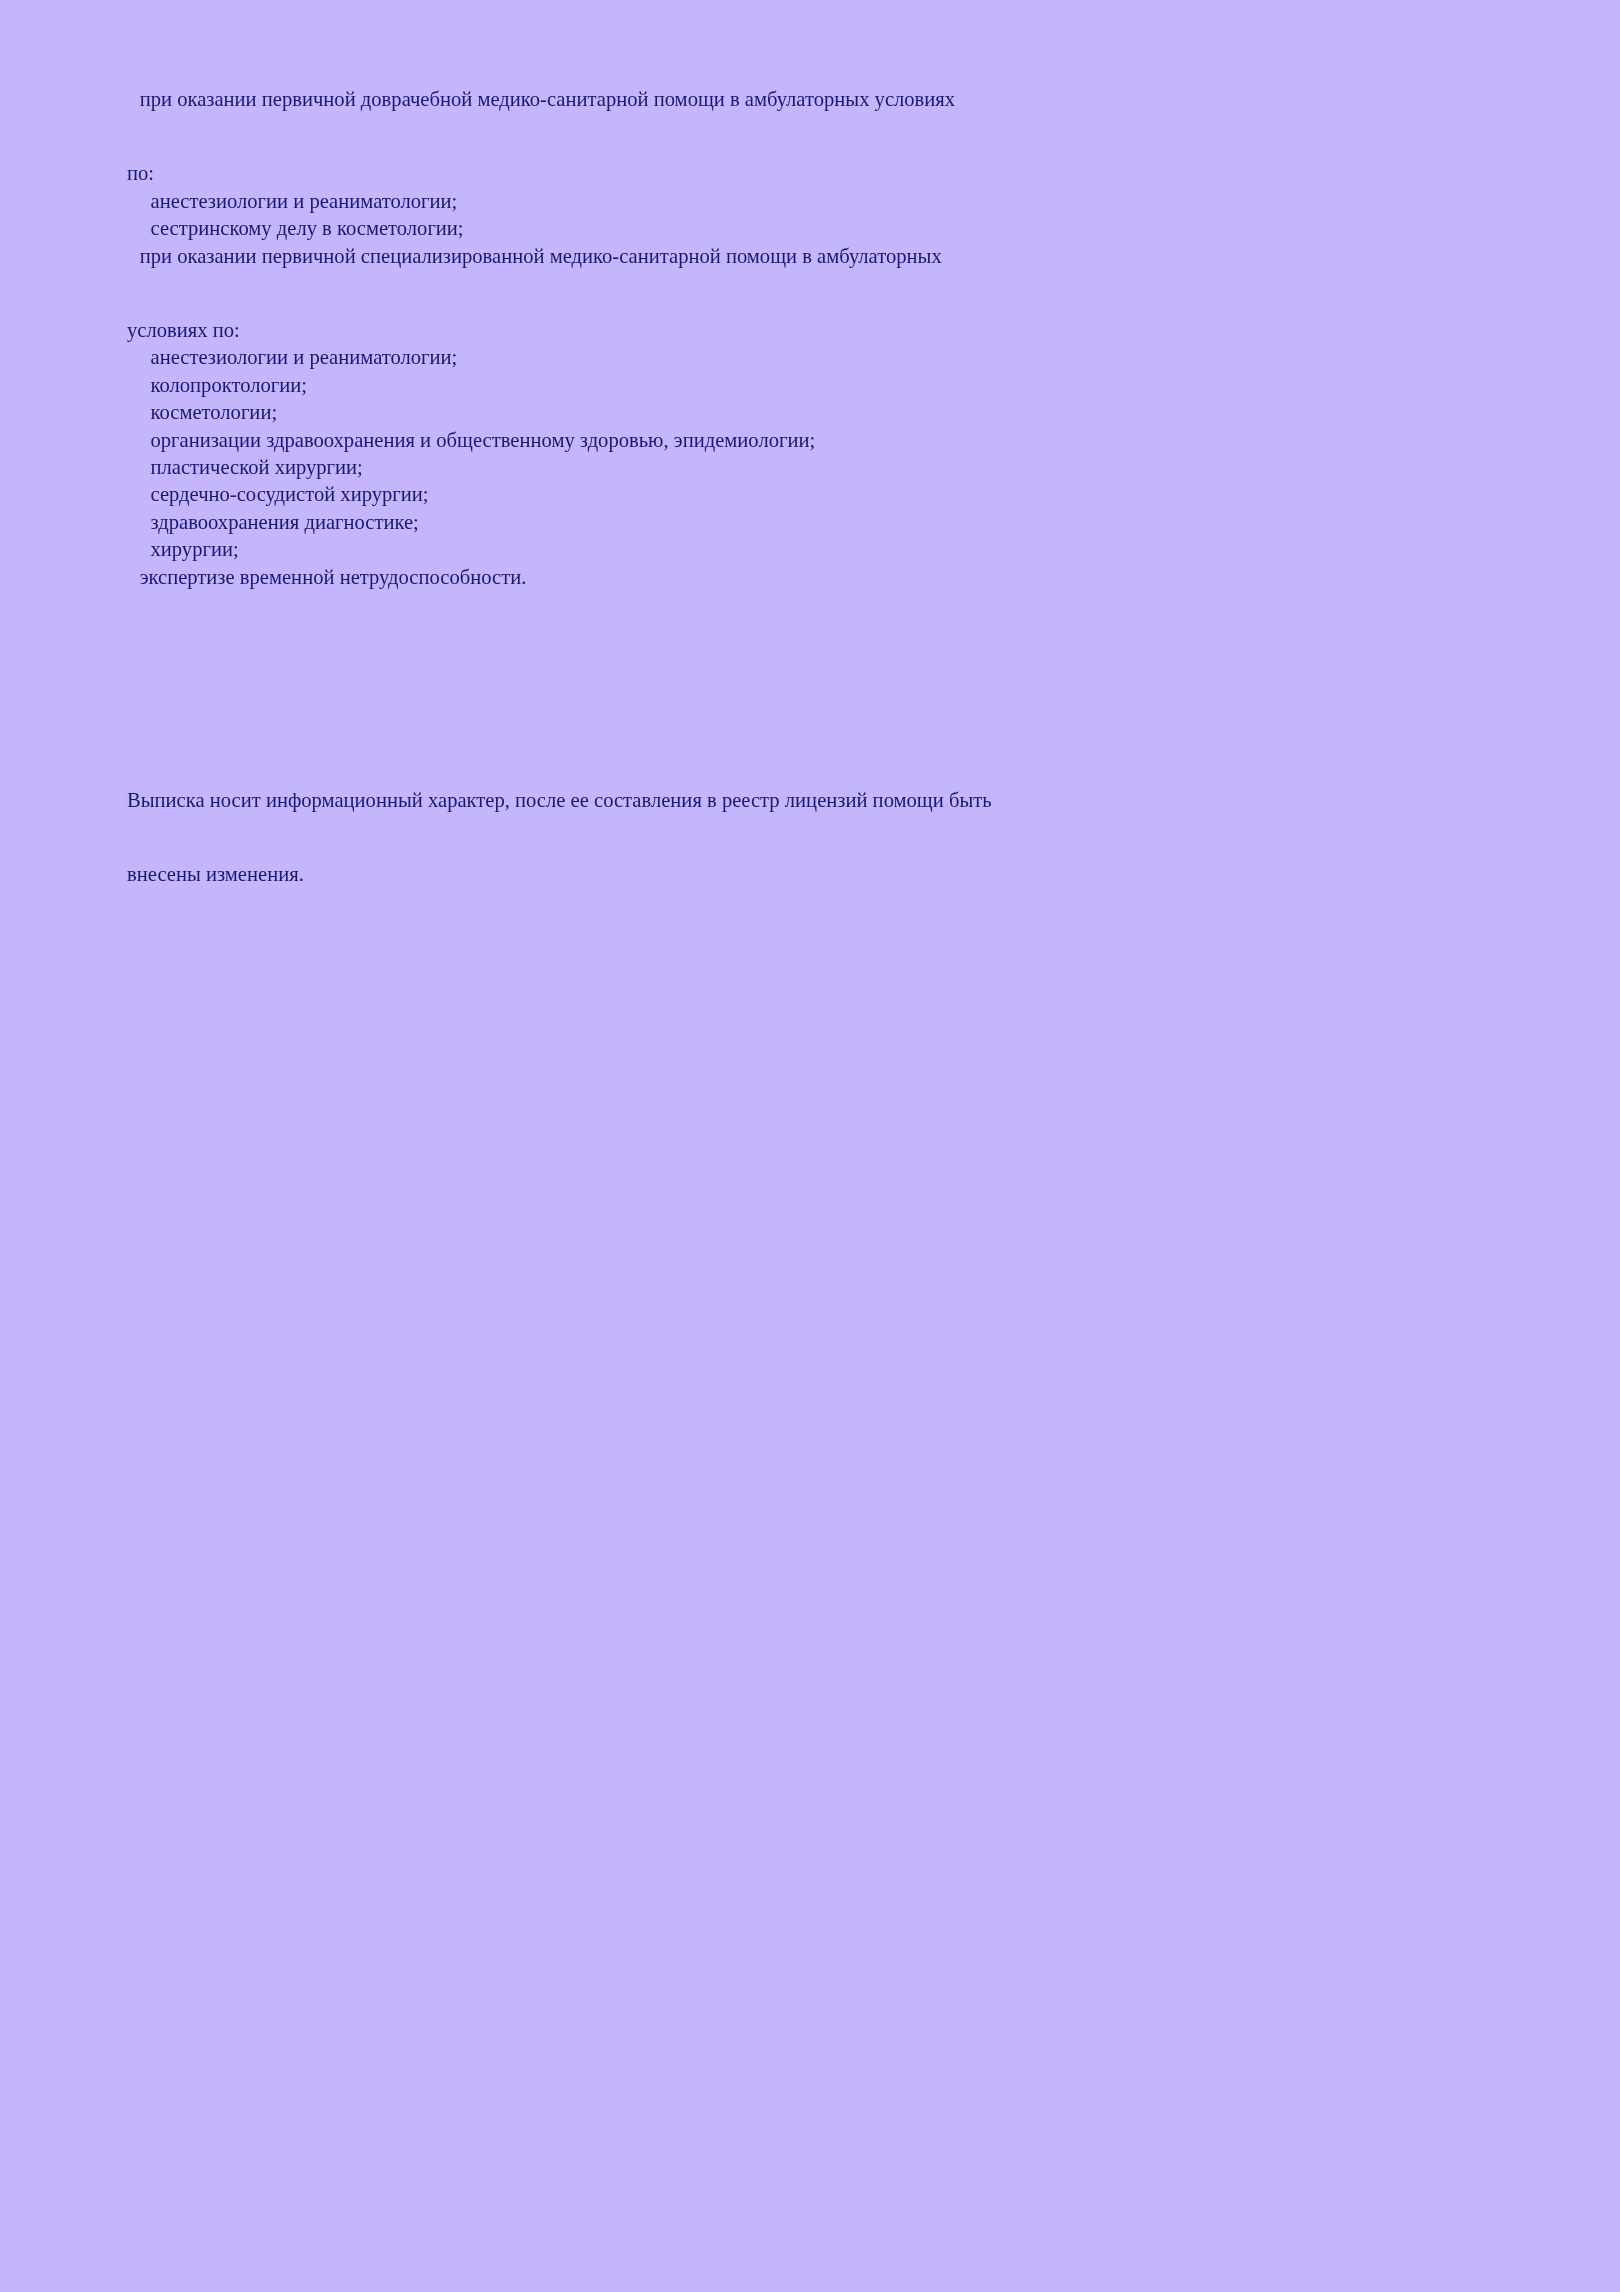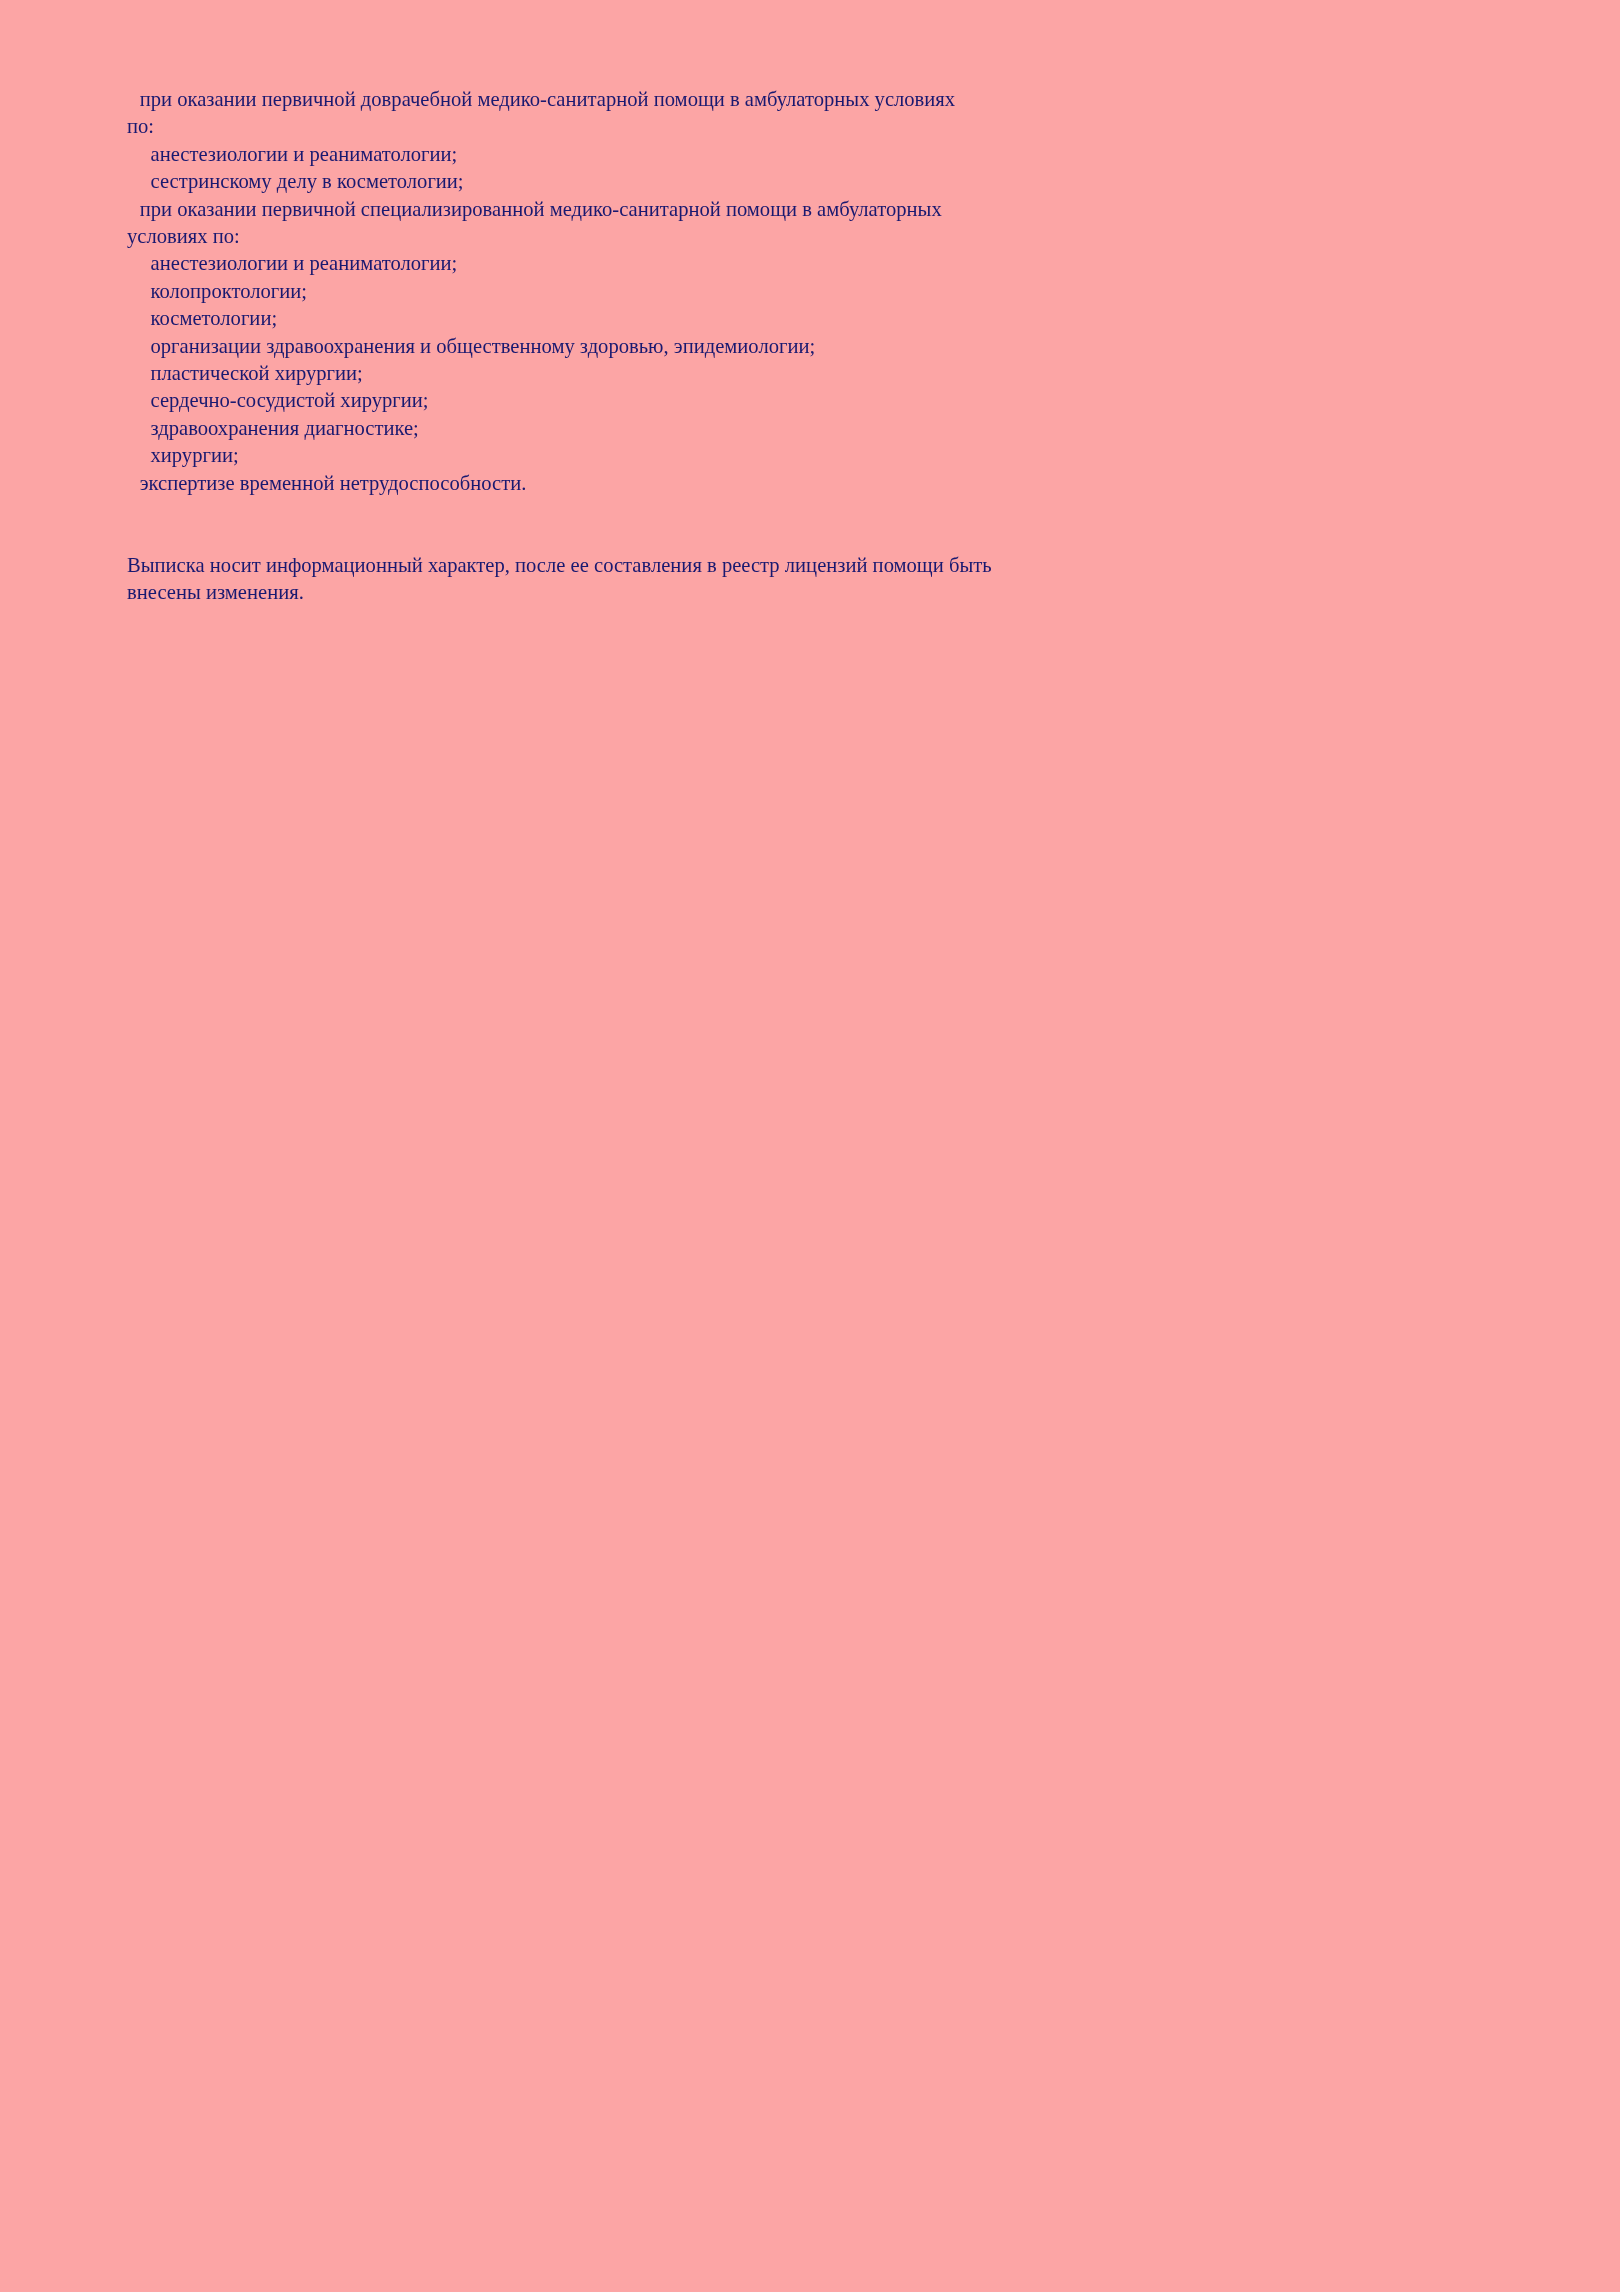--- a/index.html
+++ b/index.html
@@ -4,36 +4,36 @@
 <style>
   html, body {
     margin: 0;
     padding: 0;
     background: #ffffff;
   }
   .page {
     position: relative;
     width: 1620px;
     height: 2293px;
-    background: #fca5a5;
+    background: #c4b5fd;
     box-sizing: border-box;
     padding: 86px 118px 0 127px;
     overflow: hidden;
   }
   .text-block {
     font-family: "Liberation Serif", "DejaVu Serif", serif;
     font-size: 20.6px;
     line-height: 27.4px;
     color: #191970;
   }
   .line {
     white-space: pre-wrap;
     min-height: 27.4px;
   }
-  .indent-0 { padding-left: 0; }
+  .indent-0 { padding-left: 0; margin-top: 47px; }
   .indent-1 { padding-left: 12.7px; }
   .indent-2 { padding-left: 23.5px; }
 </style>
 </head>
 <body>
 
 <div class="page">
   <div class="text-block" id="document-text" style="color: rgb(25, 25, 112);">
       <div class="line indent-1">при оказании первичной доврачебной медико-санитарной помощи в амбулаторных условиях</div>
       <div class="line indent-0">по:</div>

